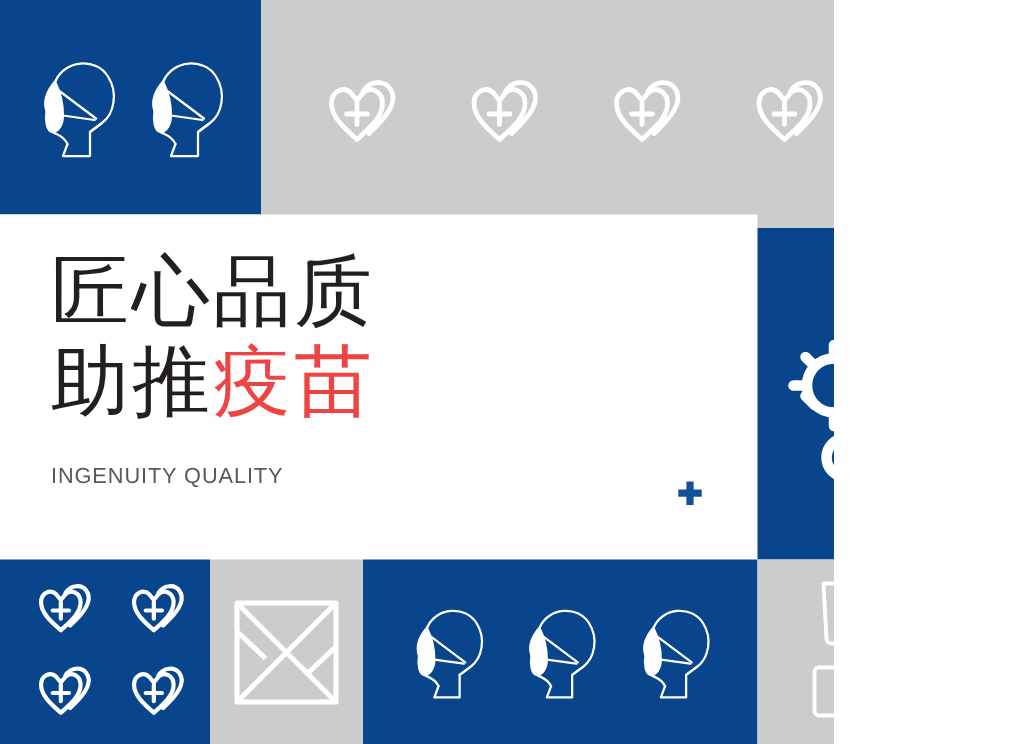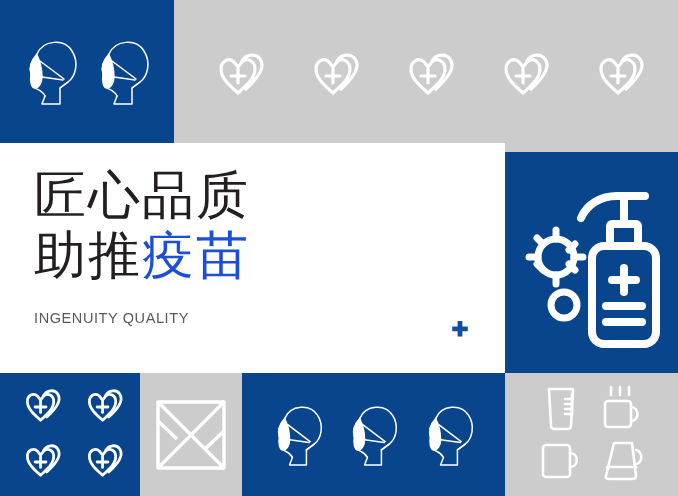--- a/index.html
+++ b/index.html
@@ -2,21 +2,21 @@
 <html><head>
 <meta charset="utf-8">
 <style>
   html,body{margin:0;padding:0;background:#ffffff;}
   body{
     font-family:"Liberation Sans","DejaVu Sans",sans-serif;
     -webkit-font-smoothing:antialiased;
   }
   #poster{
     position:relative;
-    width:678px;height:496px;
+    width:556px;height:496px;
     overflow:hidden;
     background:#ffffff;
   }
   .panel{position:absolute;overflow:hidden;}
 
   
   #tl-mask-panel{left:0;top:0;width:174px;height:143px;background:#09458C;}
   #top-heart-band{left:174px;top:0;width:504px;height:152px;background:#CCCCCC;}
 
   .mask-row{
@@ -32,21 +32,21 @@
   
   #headline-panel{left:0;top:143px;width:505px;height:230px;background:#FFFFFF;}
   #sanitizer-panel{left:505px;top:152px;width:173px;height:221px;background:#09458C;}
 
   #headline-inner{position:absolute;left:34px;top:22px;right:10px;}
   .cn-line{
     font-family:"DejaVu Sans","Liberation Sans",sans-serif;
     font-size:52px;line-height:60px;font-weight:400;
     letter-spacing:2px;color:#231F20;white-space:nowrap;
   }
-  .cn-accent{color:#1d4ed8;}
+  .cn-accent{color:#ef4444;}
   .en-block{margin-top:12px;}
   .en-line{
     font-size:14.5px;line-height:19px;letter-spacing:.6px;
     color:#58595B;font-weight:400;white-space:nowrap;margin-top:24px;
   }
   #plus-mark{
     position:absolute;left:450px;top:176px;
     width:20px;height:20px;color:#12509B;
   }
 

